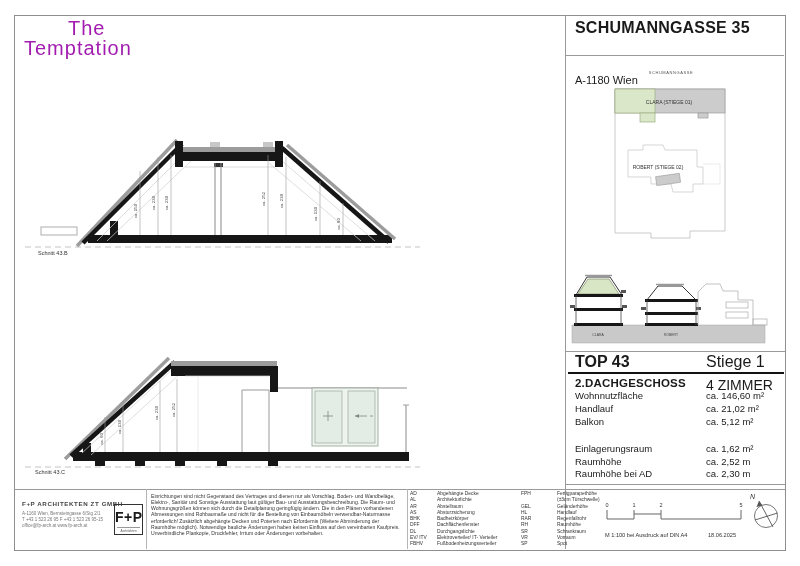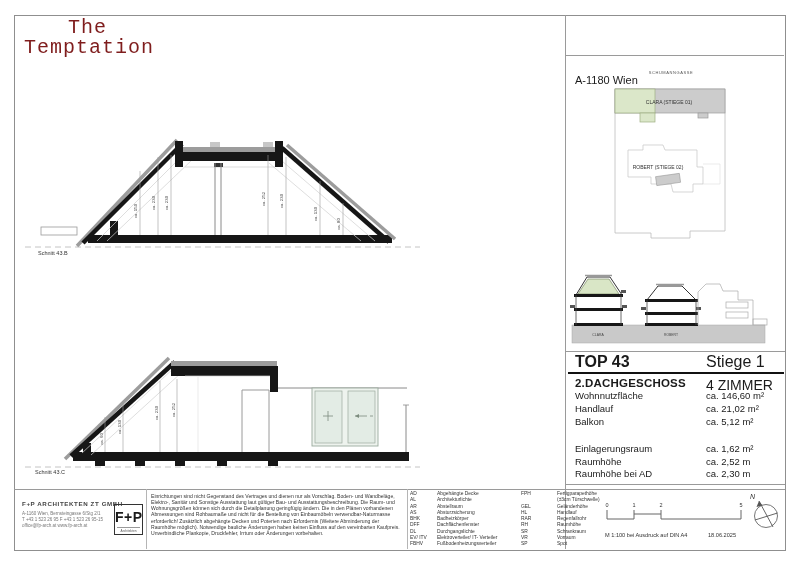--- a/index.html
+++ b/index.html
@@ -3,21 +3,21 @@
 <meta charset="utf-8">
 <style>
   html,body{margin:0;padding:0;background:#fff;}
   #page{position:relative;width:800px;height:566px;background:#ffffff;overflow:hidden;
         font-family:"Liberation Sans",sans-serif;color:#1a1a1a;}
   .abs{position:absolute;}
   .line{position:absolute;background:#9a9a9a;}
   
   #frame{left:14px;top:15px;width:770px;height:534px;border:1px solid #8f8f8f;}
   
-  #logo{left:24px;top:18px;color:#7f1d1d;font-family:Liberation Mono, monospace;line-height:1.02;}
+  #logo{left:24px;top:18px;color:#a21caf;font-family:Liberation Sans, sans-serif;line-height:1.02;}
   #logo .l1{display:block;margin-left:44px;font-size:20px;letter-spacing:1px;}
   #logo .l2{display:block;font-size:20px;letter-spacing:1px;}
   
   #hdr-title{left:575px;top:19px;font-size:16px;font-weight:700;letter-spacing:.2px;}
   #hdr-sub{left:575px;top:40px;font-size:11px;margin-top:34px;}
   
   #top-label{left:575px;top:353px;font-size:16px;font-weight:600;}
   #stiege-label{left:706px;top:353px;font-size:16px;font-weight:500;}
   #floor-label{left:575px;top:377px;font-size:11.5px;font-weight:600;letter-spacing:.2px;}
   #rooms-label{left:706px;top:377px;font-size:14px;font-weight:500;}
@@ -60,20 +60,21 @@
   <div class="line" style="left:565px;top:484px;width:220px;height:1px;"></div>
   <div class="line" style="left:14px;top:489px;width:771px;height:1px;"></div>
   <div class="line" style="left:146px;top:489px;width:1px;height:60px;background:#b5b5b5;"></div>
   <div class="line" style="left:407px;top:489px;width:1px;height:60px;background:#b5b5b5;"></div>
 
   <div id="logo" class="abs">
     <span class="l1">The</span>
     <span class="l2">Temptation</span>
   </div>
 
+  <div id="hdr-title" class="abs">SCHUMANNGASSE 35</div>
   <div id="hdr-sub" class="abs">A-1180 Wien</div>
 
   <svg style="left:25px;top:115px;" width="395" height="148" viewBox="0 0 395 148">
 
     <line x1="0" y1="132" x2="395" y2="132" stroke="#b5b5b5" stroke-width="0.8" stroke-dasharray="6 4"></line>
 
     <rect x="16" y="112" width="36" height="8" fill="#fff" stroke="#999" stroke-width="0.8"></rect>
 
     <rect x="63" y="120" width="304" height="8" fill="#161616"></rect>
     <rect x="85" y="106" width="8" height="15" fill="#161616"></rect>

